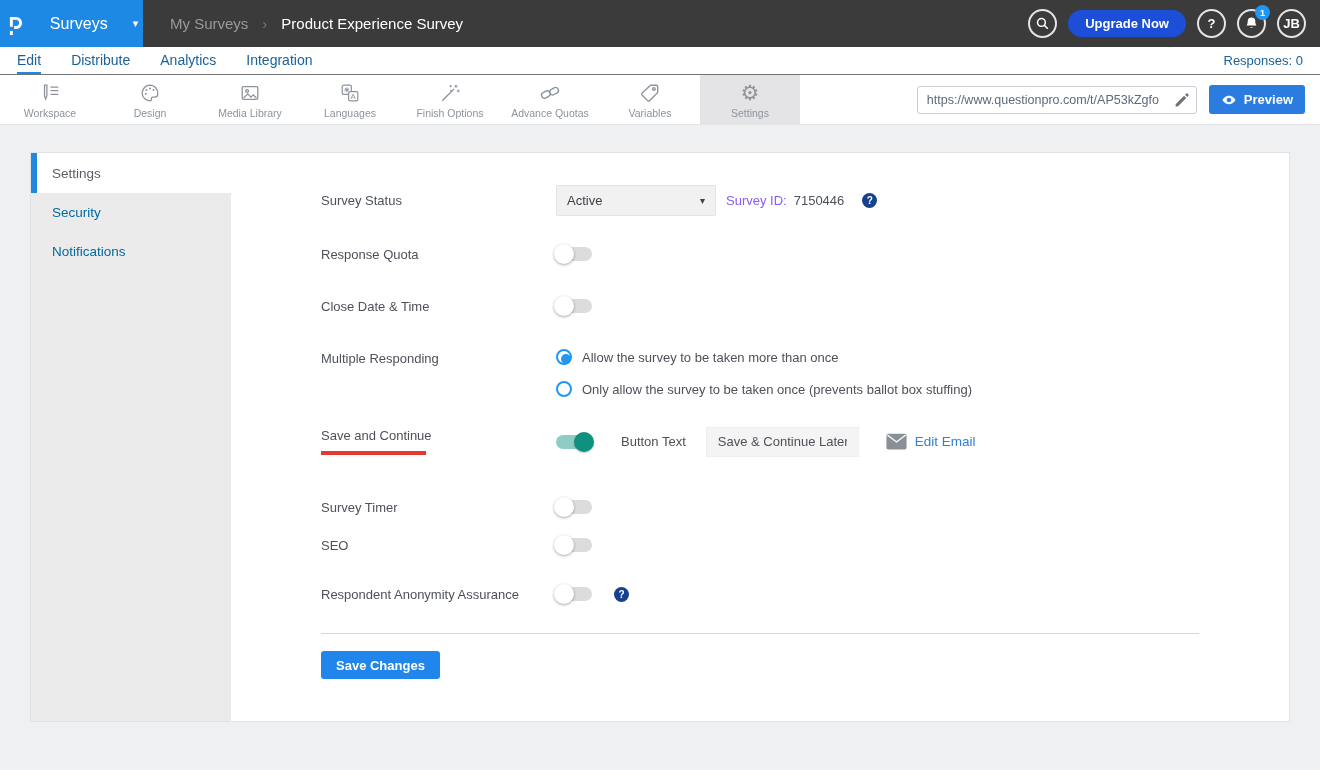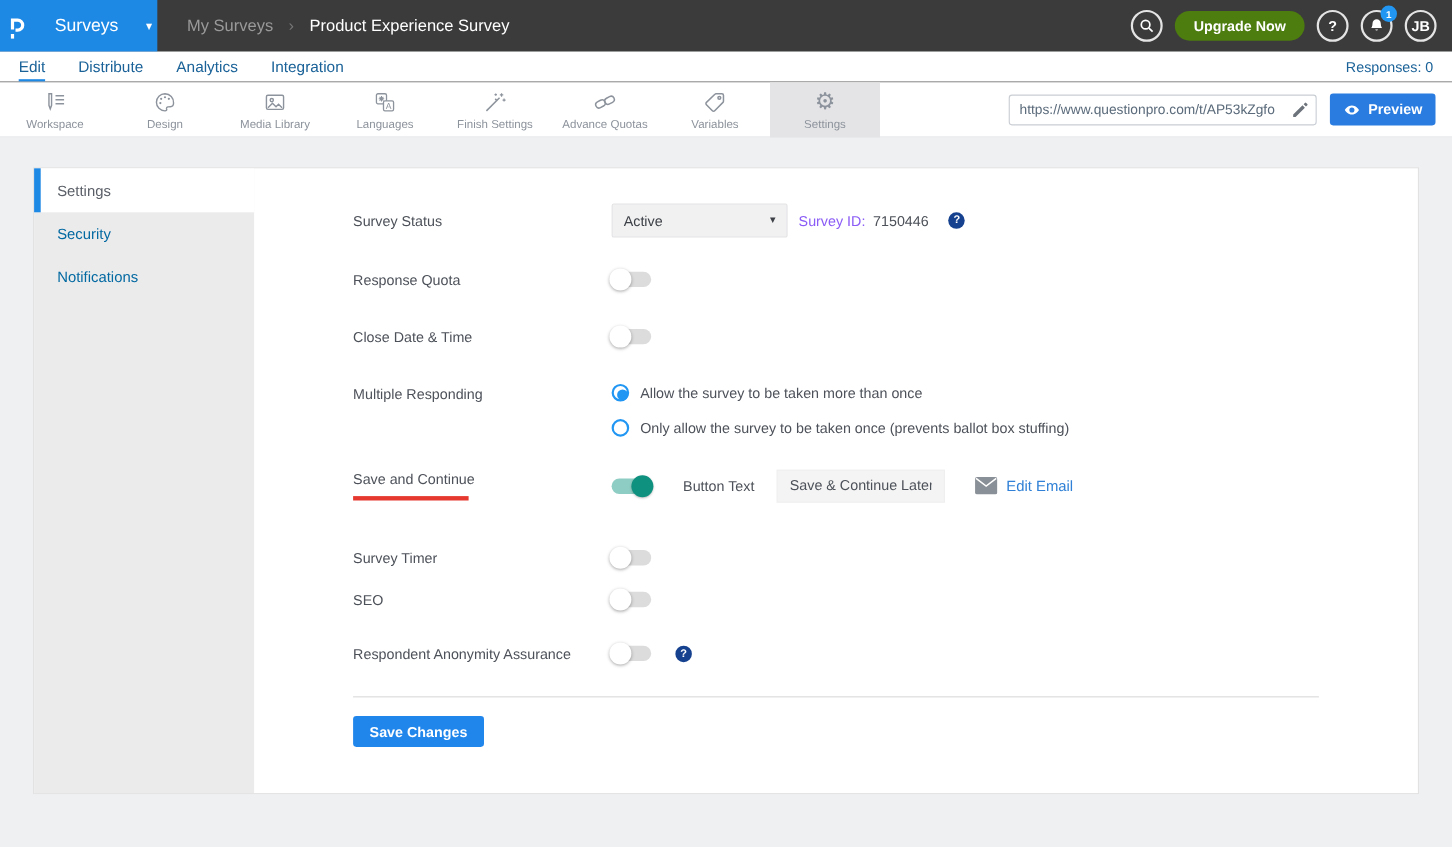--- a/index.html
+++ b/index.html
@@ -17,21 +17,21 @@
   .logo-box .brand { color:#fff; font-size:16px; }
   .logo-box .caret { color:#fff; font-size:11px; }
   .breadcrumb { display:flex; align-items:center; margin-left:27px; gap:14px; font-size:15px; }
   .crumb-parent { color:#9a9a9a; cursor:pointer; }
   .crumb-sep { color:#777; font-size:15px; }
   .crumb-current { color:#fff; }
   .header-right { margin-left:auto; display:flex; align-items:center; gap:11px; padding-right:14px; }
   .hicon { width:29px; height:29px; border:2px solid #e4e4e4; border-radius:50%; display:flex; align-items:center; justify-content:center; color:#fff; font-weight:bold; font-size:13px; cursor:pointer; position:relative; flex:0 0 auto; }
   .hicon svg { width:17px; height:17px; }
   .badge { position:absolute; top:-6px; right:-6px; width:15px; height:15px; background:#2196f3; border-radius:50%; color:#fff; font-size:9px; font-weight:bold; display:flex; align-items:center; justify-content:center; }
-  .upgrade-btn { height:27px; background:#4d7c0f; border:none; border-radius:14px; color:#fff; font-weight:bold; font-size:13px; padding:0 17px; cursor:pointer; font-family:inherit; }
+  .upgrade-btn { height:27px; background:#1d4ed8; border:none; border-radius:14px; color:#fff; font-weight:bold; font-size:13px; padding:0 17px; cursor:pointer; font-family:inherit; }
   
   .nav-row { position:absolute; top:47px; left:0; width:1320px; height:28px; background:#fff; border-bottom:1px solid #737373; display:flex; align-items:stretch; padding:0 17px; }
   .nav-tab { font-size:14px; color:#1a6298; display:flex; align-items:center; margin-right:30px; cursor:pointer; border-bottom:2px solid transparent; }
   .nav-tab.active { border-bottom-color:#1e88e5; }
   .responses { margin-left:auto; font-size:13px; color:#1a6298; display:flex; align-items:center; }
   
   .toolbar { position:absolute; top:75px; left:0; width:1320px; height:50px; background:#fff; border-bottom:1px solid #e2e4e6; display:flex; }
   .tool-item { width:100px; height:50px; display:flex; flex-direction:column; align-items:center; justify-content:center; gap:3px; cursor:pointer; }
   .tool-item.active { background:#e4e4e6; }
   .tool-item .ticon { height:22px; display:flex; align-items:center; justify-content:center; color:#8d939c; }
@@ -166,21 +166,21 @@
     <span class="tlabel">Languages</span>
   </div>
   <div class="tool-item">
     <span class="ticon">
         <svg viewBox="0 0 24 24" fill="none" stroke="#8d939c" stroke-width="1.5">
           <path d="M3.5 20.5L16.5 7.5"></path>
           <path d="M13.8 10.2l-1.6-1.6"></path>
           <path d="M18.5 3v3.4M16.8 4.7h3.4M21 8.3v3M19.5 9.8h3M12.7 3.2v2.4M11.5 4.4h2.4" stroke-width="1.2"></path>
         </svg>
       </span>
-    <span class="tlabel">Finish Settings</span>
+    <span class="tlabel">Finish Options</span>
   </div>
   <div class="tool-item">
     <span class="ticon">
         <svg viewBox="0 0 24 24" fill="none" stroke="#8d939c" stroke-width="1.5">
           <rect x="2.6" y="10.4" width="9.8" height="6.4" rx="3.2" transform="rotate(-28 7.5 13.6)"></rect>
           <rect x="11.6" y="6.8" width="9.8" height="6.4" rx="3.2" transform="rotate(-28 16.5 10)"></rect>
         </svg>
       </span>
     <span class="tlabel">Advance Quotas</span>
   </div>

